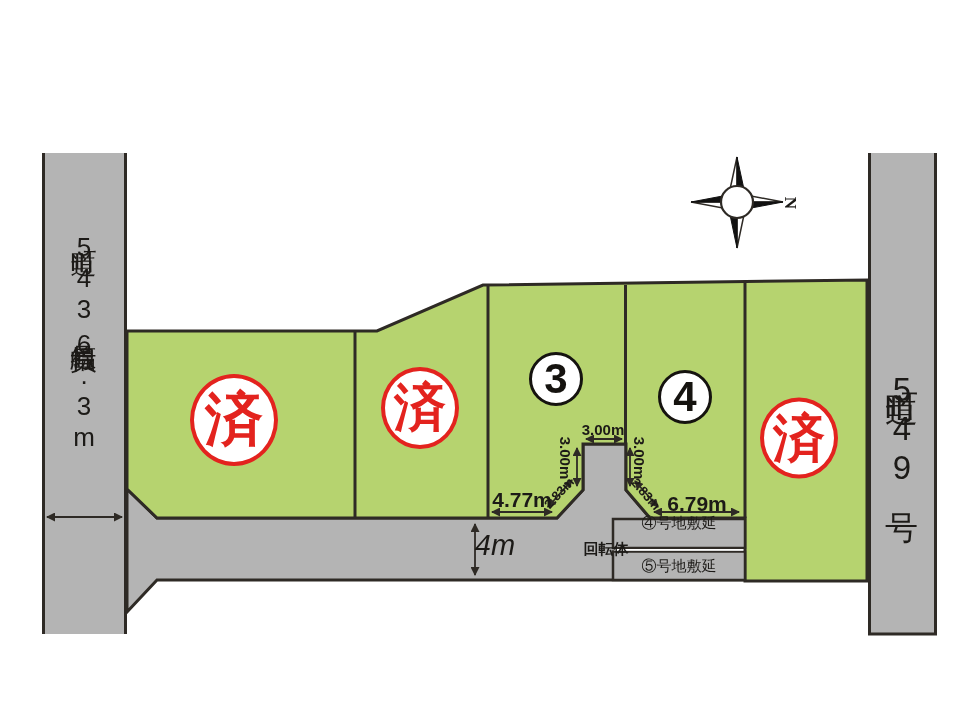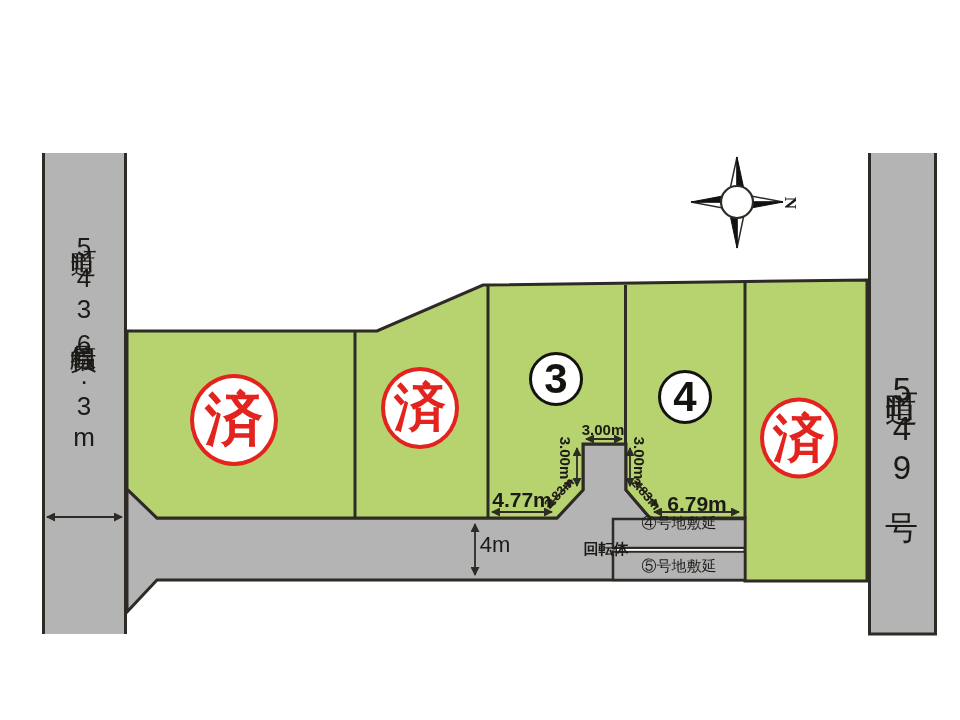--- a/index.html
+++ b/index.html
@@ -31,21 +31,21 @@
     position:absolute;transform:translate(-50%,-50%);
     white-space:nowrap;line-height:1;color:#1c1a17;
   }
   .v-text{
     writing-mode:vertical-rl;text-orientation:upright;
     line-height:1;letter-spacing:1px;
   }
   .lbl-left-road{left:84px;top:341px;font-size:26px;}
   .lbl-right-road{left:902px;top:428px;font-size:33px;letter-spacing:2px;}
   .lbl-front-road{left:384px;top:546px;font-size:26px;}
-  .lbl-front-width{left:495px;top:545px;font-size:22px;}
+  .lbl-front-width{left:495px;top:545px;font-size:29px;font-style:italic;}
   .lbl-dim{font-weight:600;}
   .lbl-turn-top{left:603px;top:429px;font-size:15px;}
   .lbl-turn-left{left:565px;top:458px;font-size:15px;transform:translate(-50%,-50%) rotate(90deg);}
   .lbl-turn-right{left:639px;top:458px;font-size:15px;transform:translate(-50%,-50%) rotate(90deg);}
   .lbl-slope-left{left:559px;top:493px;font-size:13px;transform:translate(-50%,-50%) rotate(-47deg);}
   .lbl-slope-right{left:646px;top:494px;font-size:13px;transform:translate(-50%,-50%) rotate(49deg);}
   .lbl-turn-name{left:606px;top:500px;font-size:15px;margin-top:48px;}
   .lbl-frontage-left{left:522px;top:499px;font-size:21px;text-align:right;}
   .lbl-frontage-right{left:697px;top:503px;font-size:21px;}
   .lbl-ext-4{left:679px;top:522px;font-size:15px;}

